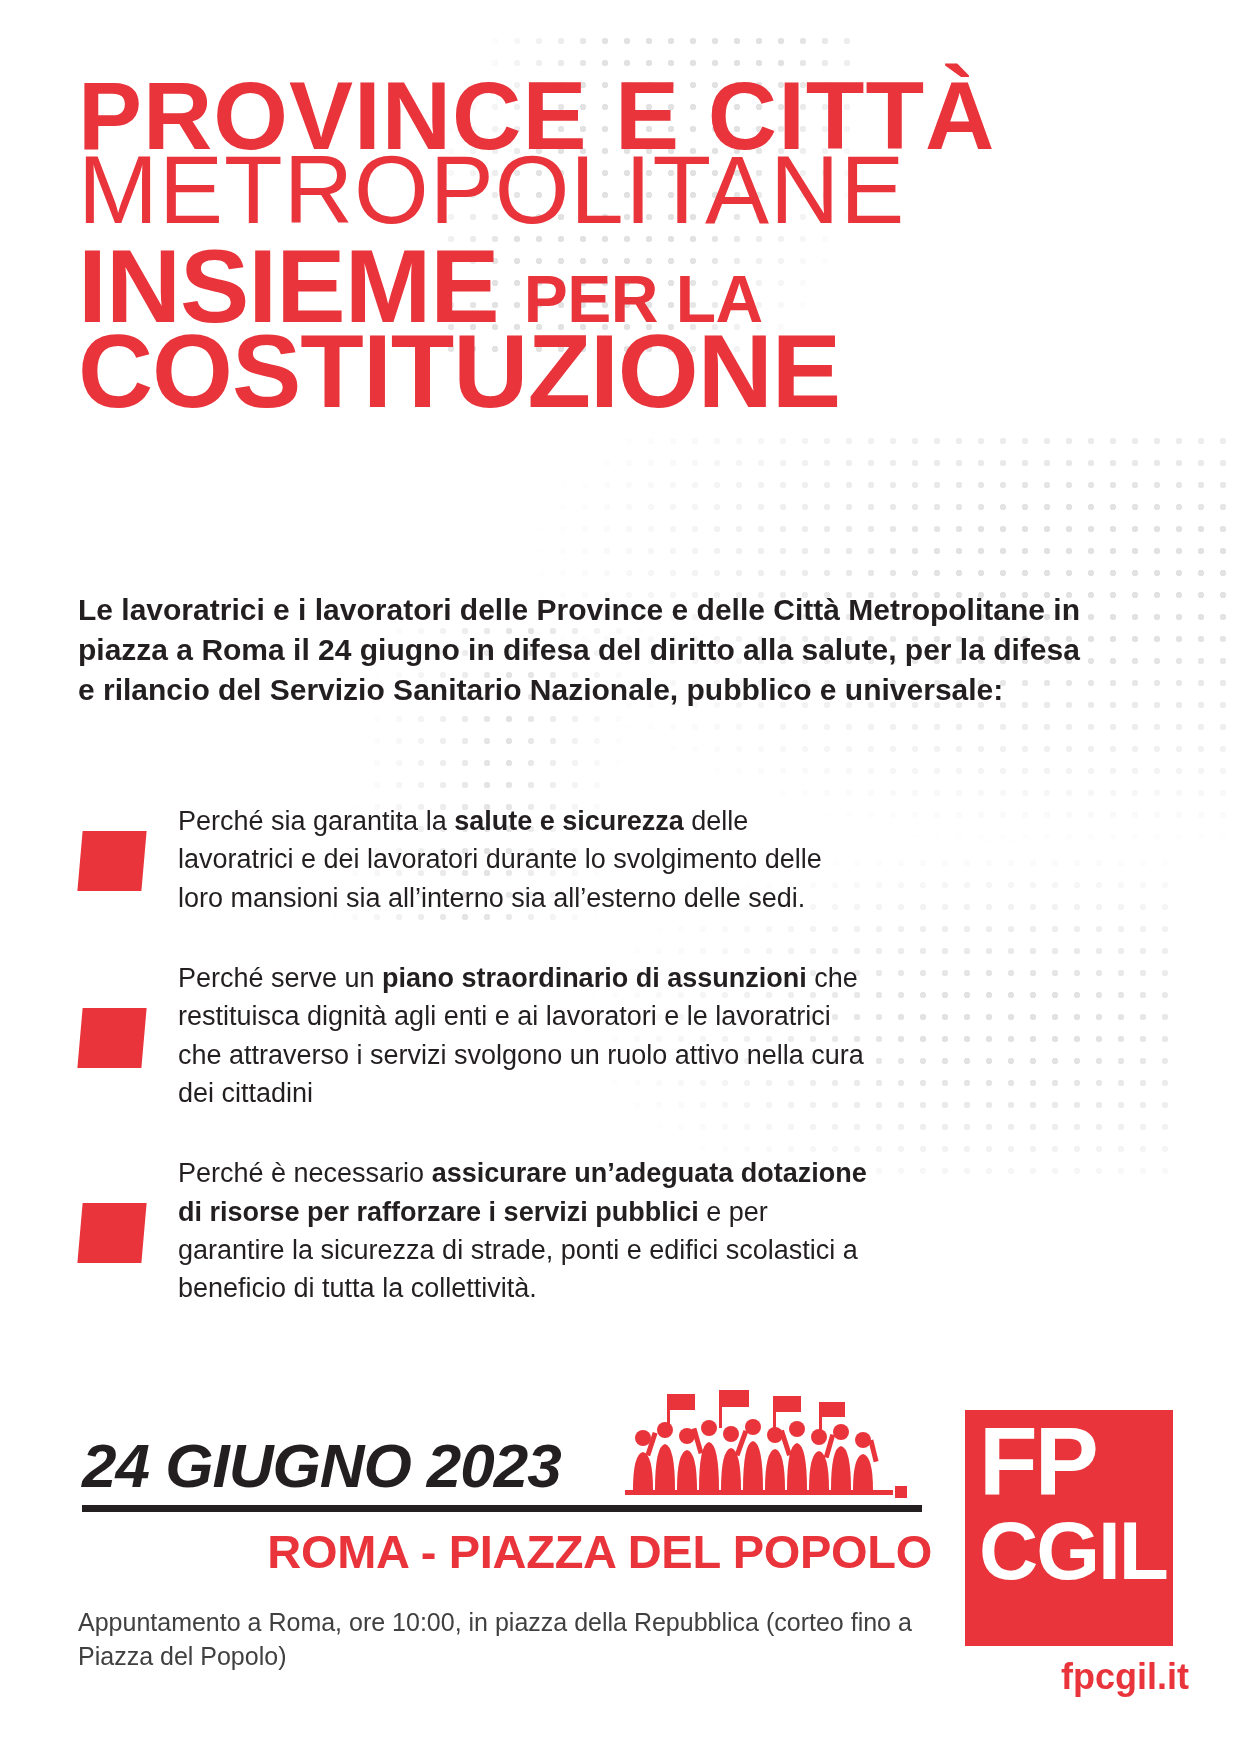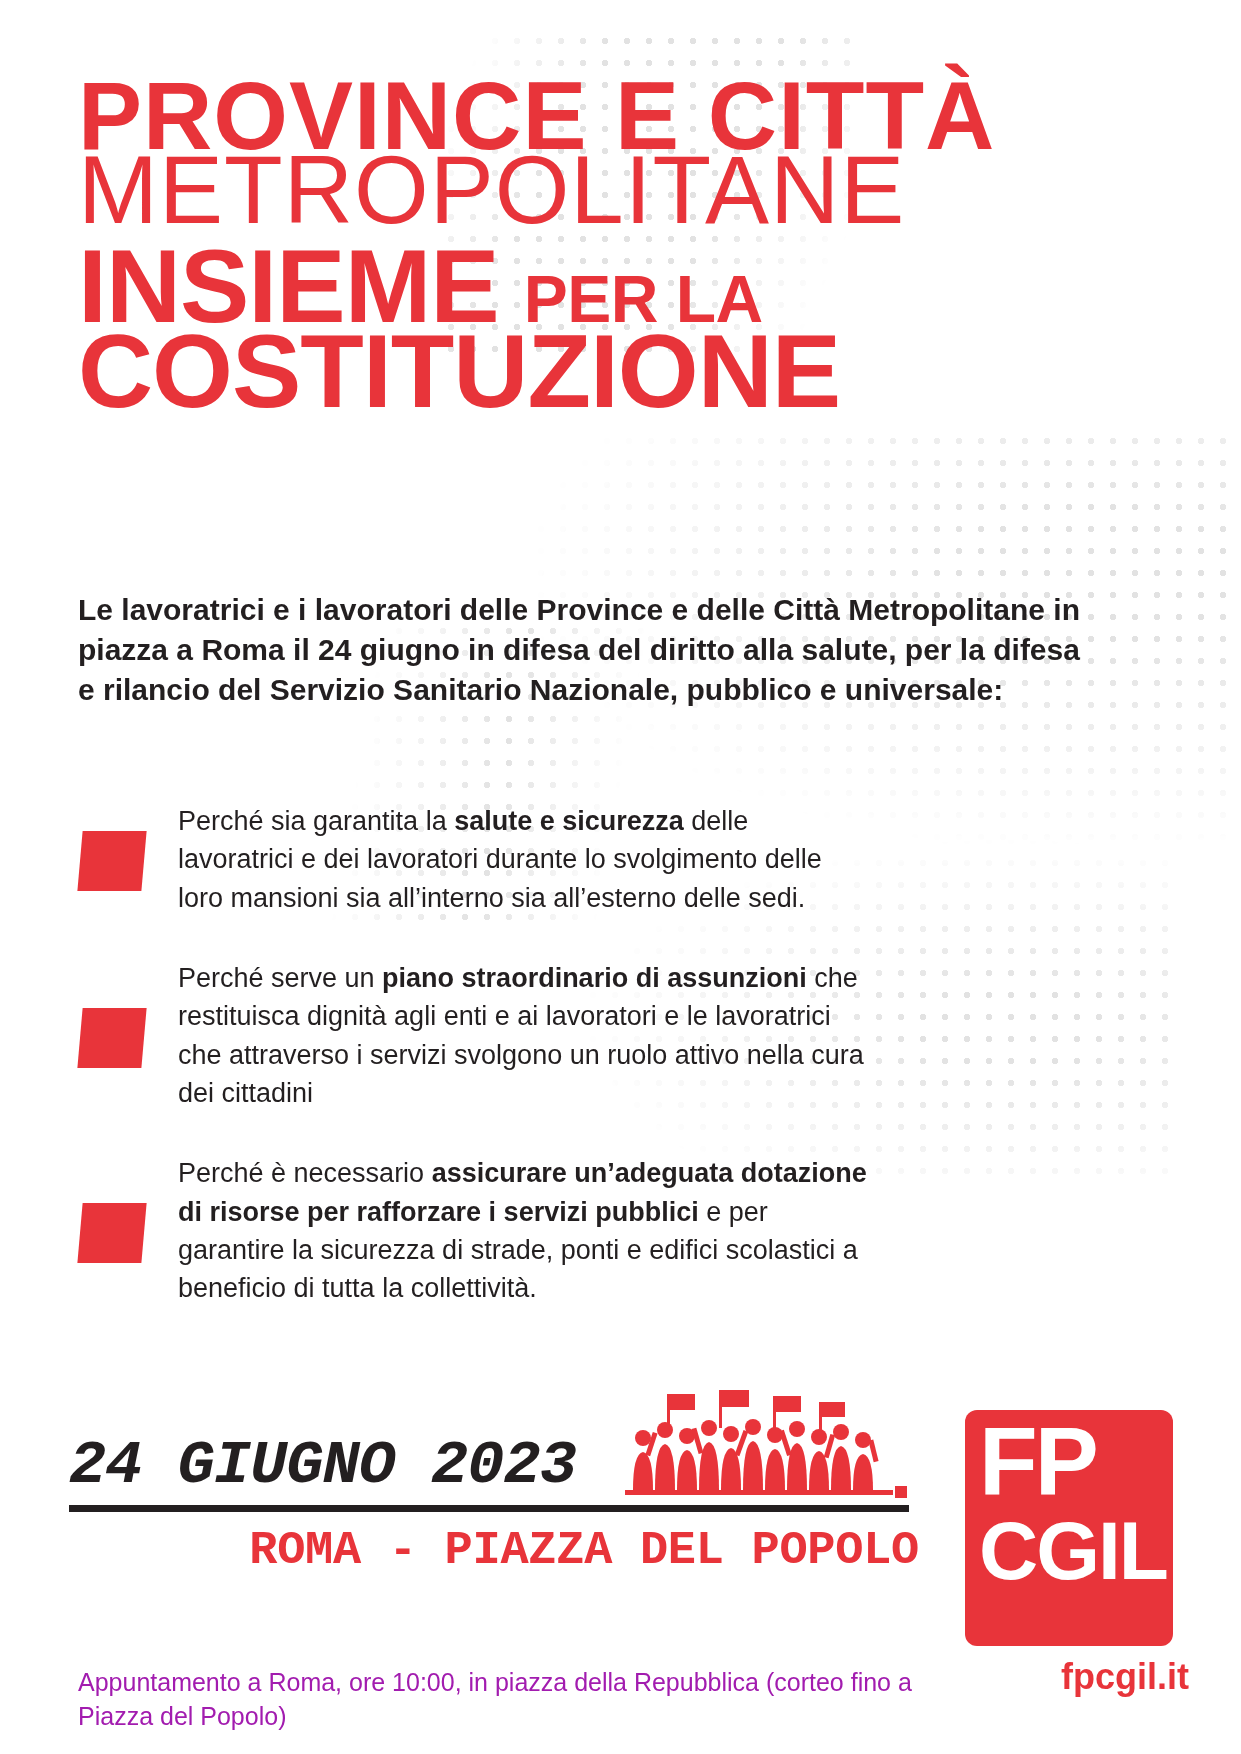--- a/index.html
+++ b/index.html
@@ -152,24 +152,23 @@
     position: absolute;
     left: 625px;
     top: 1390px;
     width: 300px;
     height: 120px;
   }
 
   
   .date-block {
     position: absolute;
-    left: 69px;
+    left: 82px;
     top: 1430px;
     width: 850px;
-    font-family: Liberation Mono, monospace;
   }
   .date-line {
     font-size: 62px;
     font-weight: 800;
     font-style: italic;
     letter-spacing: -1px;
     color: #231f20;
   }
   .rule {
     height: 7px;
@@ -181,39 +180,38 @@
   .place-line {
     font-size: 47px;
     font-weight: 800;
     color: #e8343a;
     letter-spacing: -0.3px;
     text-align: right;
   }
   .note {
     position: absolute;
     left: 78px;
-    top: 1665px;
+    top: 1605px;
     width: 840px;
     font-size: 25px;
     line-height: 1.36;
-    color: #a21caf;
+    color: #404040;
   }
 
   
   .logo {
     position: absolute;
     right: 68px;
     bottom: 108px;
     width: 208px;
     height: 236px;
     background: #e8343a;
     color: #ffffff;
     box-sizing: border-box;
     padding: 8px 12px 0 14px;
-    border-radius: 12px;
   }
   .logo-fp {
     font-size: 96px;
     font-weight: 800;
     line-height: 0.9;
     letter-spacing: -3px;
   }
   .logo-cgil {
     font-size: 82px;
     font-weight: 800;

